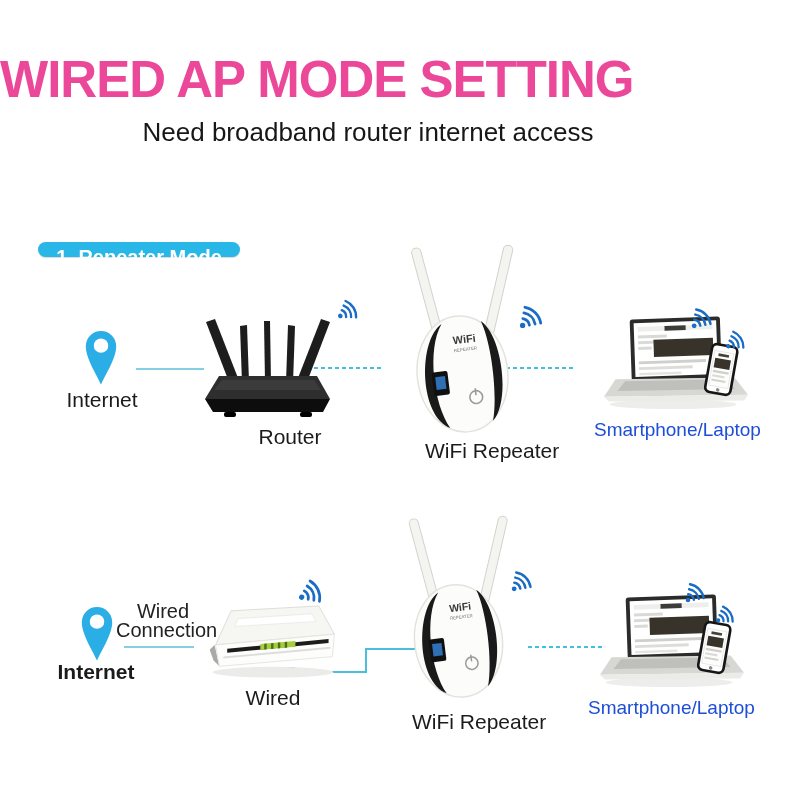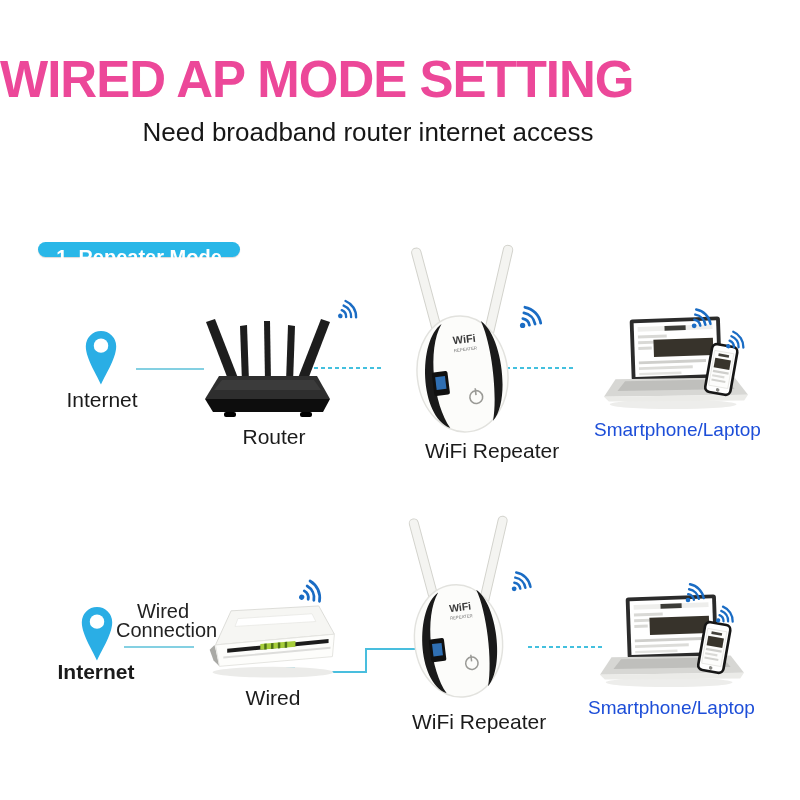--- a/index.html
+++ b/index.html
@@ -145,21 +145,21 @@
       <use href="#sym-pin"></use>
     </svg>
   <div class="abs node-label" style="left:46px;top:388px;width:112px;">Internet</div>
 
   <svg class="abs" style="left:202px;top:306px;" width="132" height="114">
       <use href="#sym-router"></use>
     </svg>
   <svg class="abs wifi" style="left:338px;top:296px;transform:rotate(12deg);" width="26" height="26">
       <use href="#sym-wifi"></use>
     </svg>
-  <div class="abs node-label" style="left:218px;top:425px;width:112px;">Router</div>
+  <div class="abs node-label" style="left:234px;top:425px;width:112px;">Router</div>
 
   <svg class="abs" style="left:396px;top:243px;" width="134" height="192">
       <use href="#sym-repeater"></use>
     </svg>
   <svg class="abs wifi" style="left:518px;top:300px;" width="30" height="30">
       <use href="#sym-wifi"></use>
     </svg>
   <div class="abs node-label" style="left:425px;top:439px;width:118px;">WiFi Repeater</div>
 
   <svg class="abs" style="left:602px;top:316px;" width="148" height="96">

